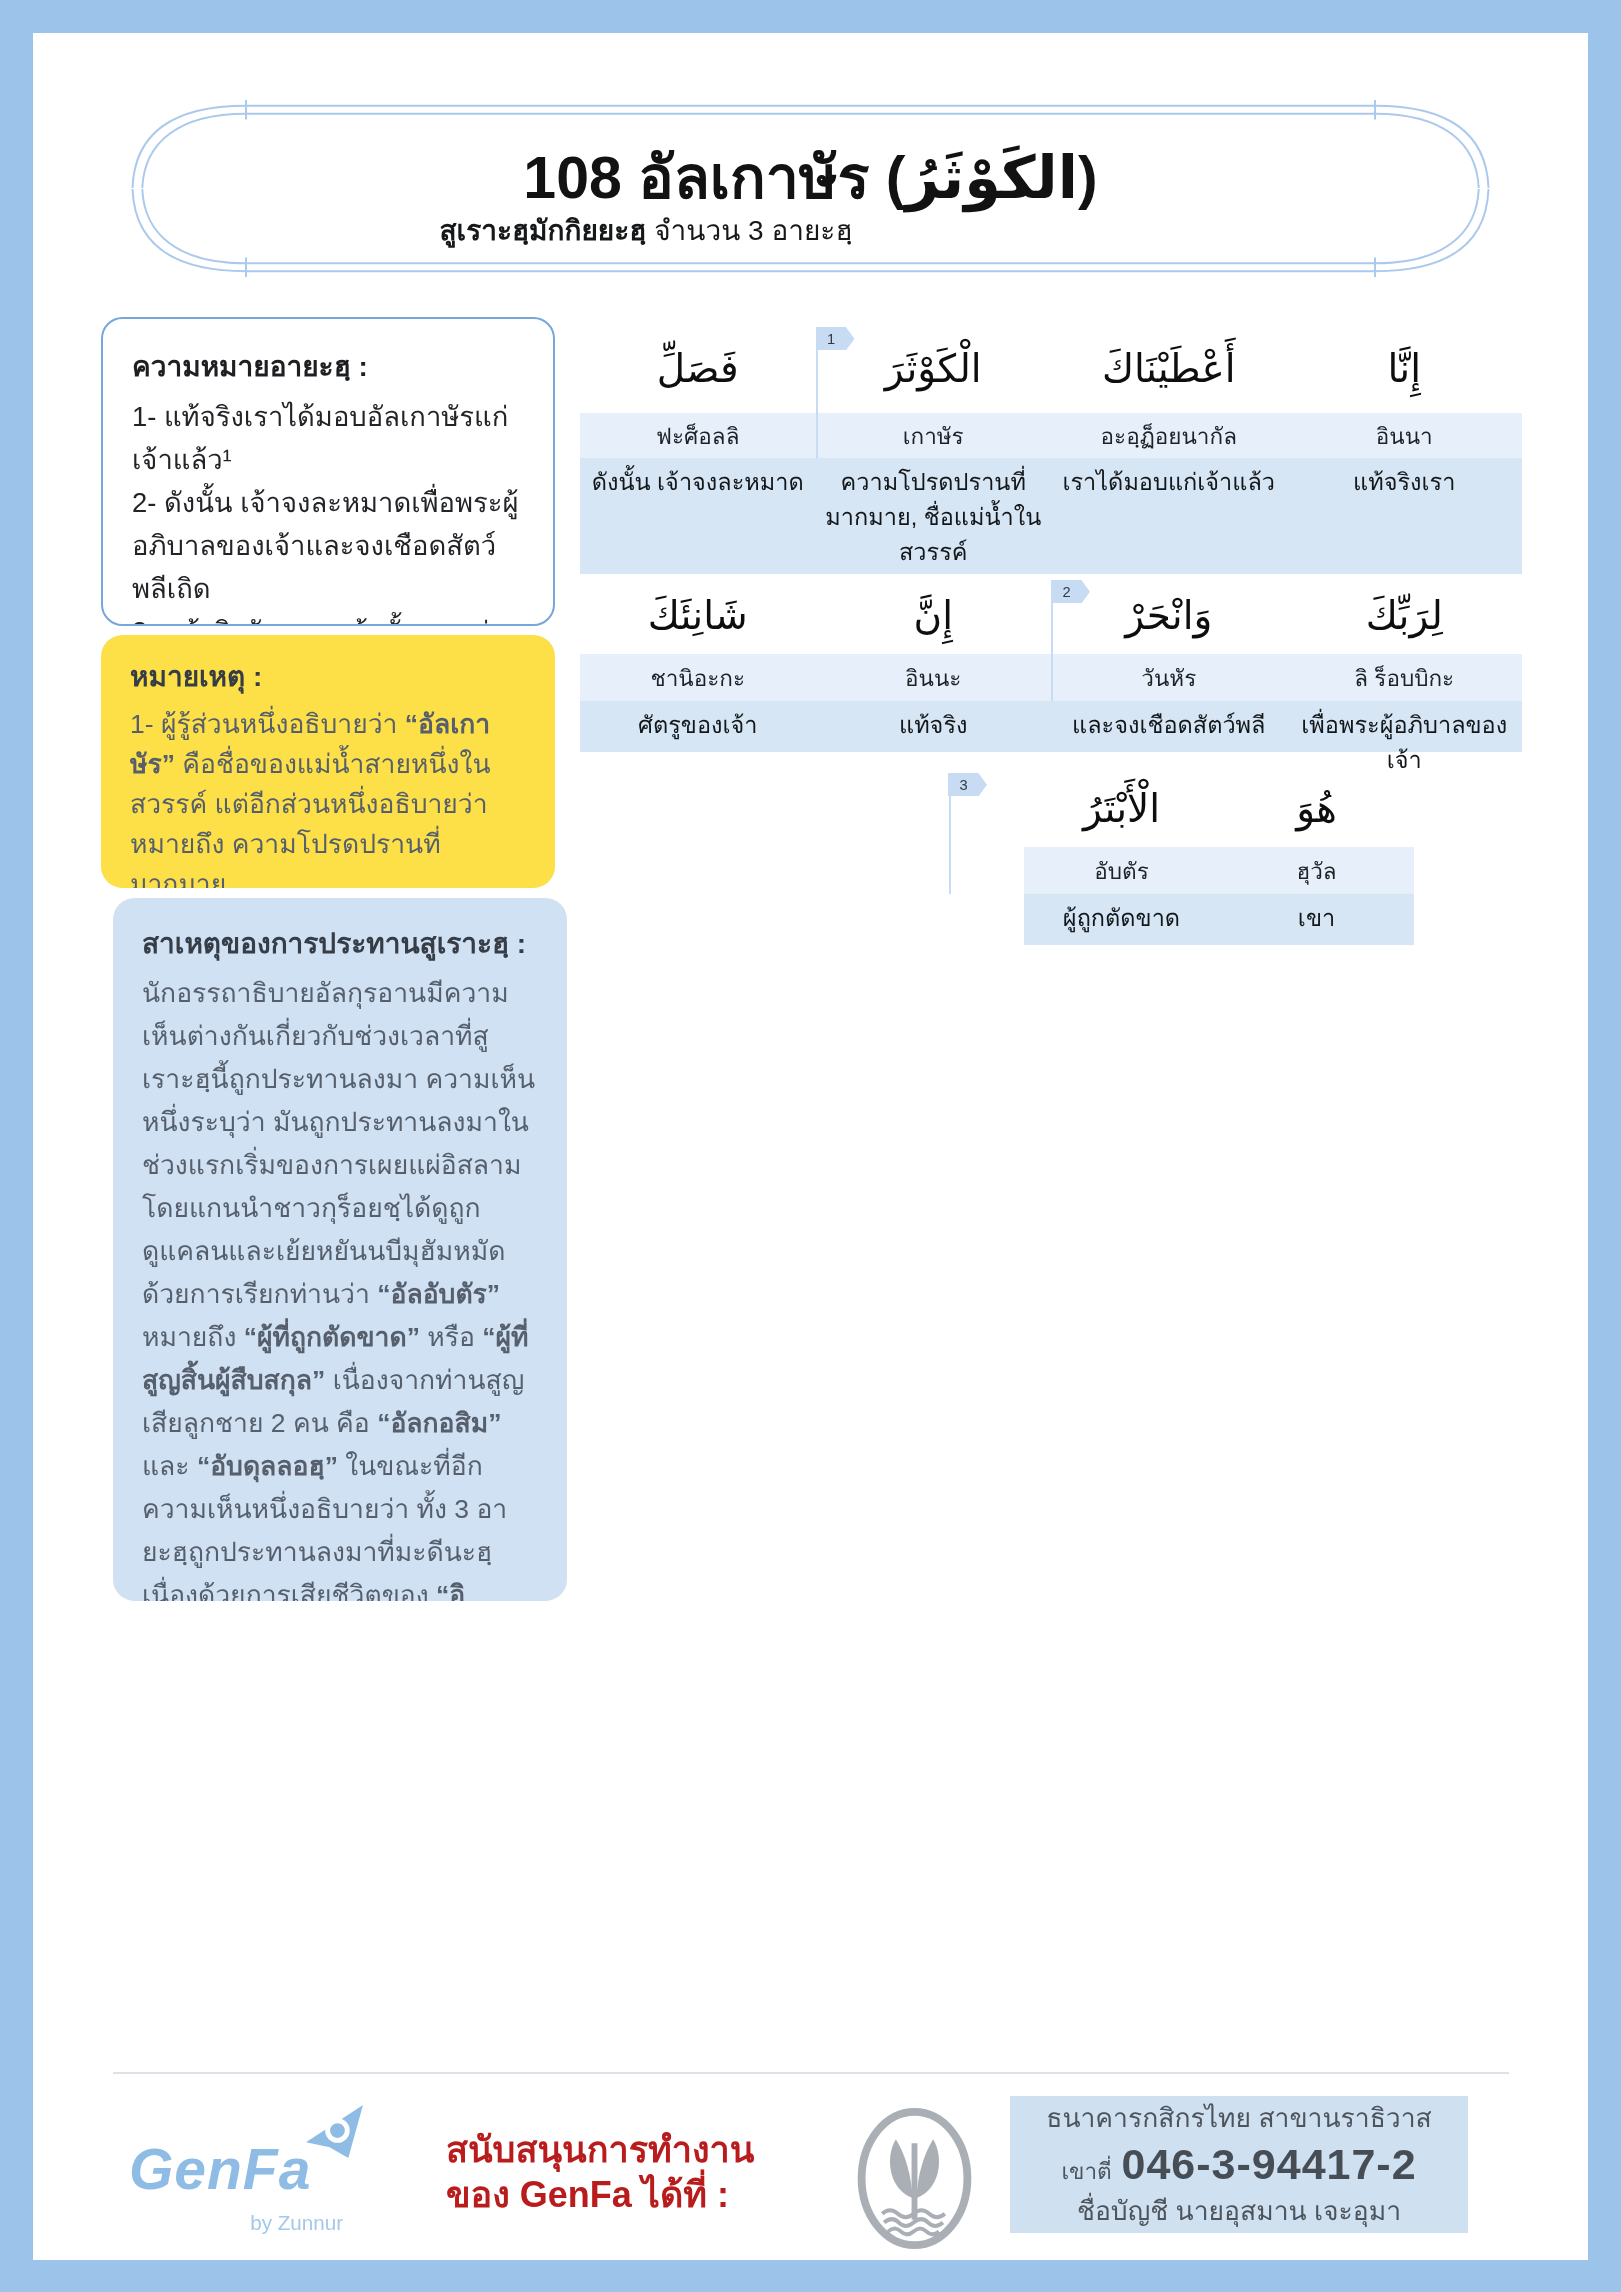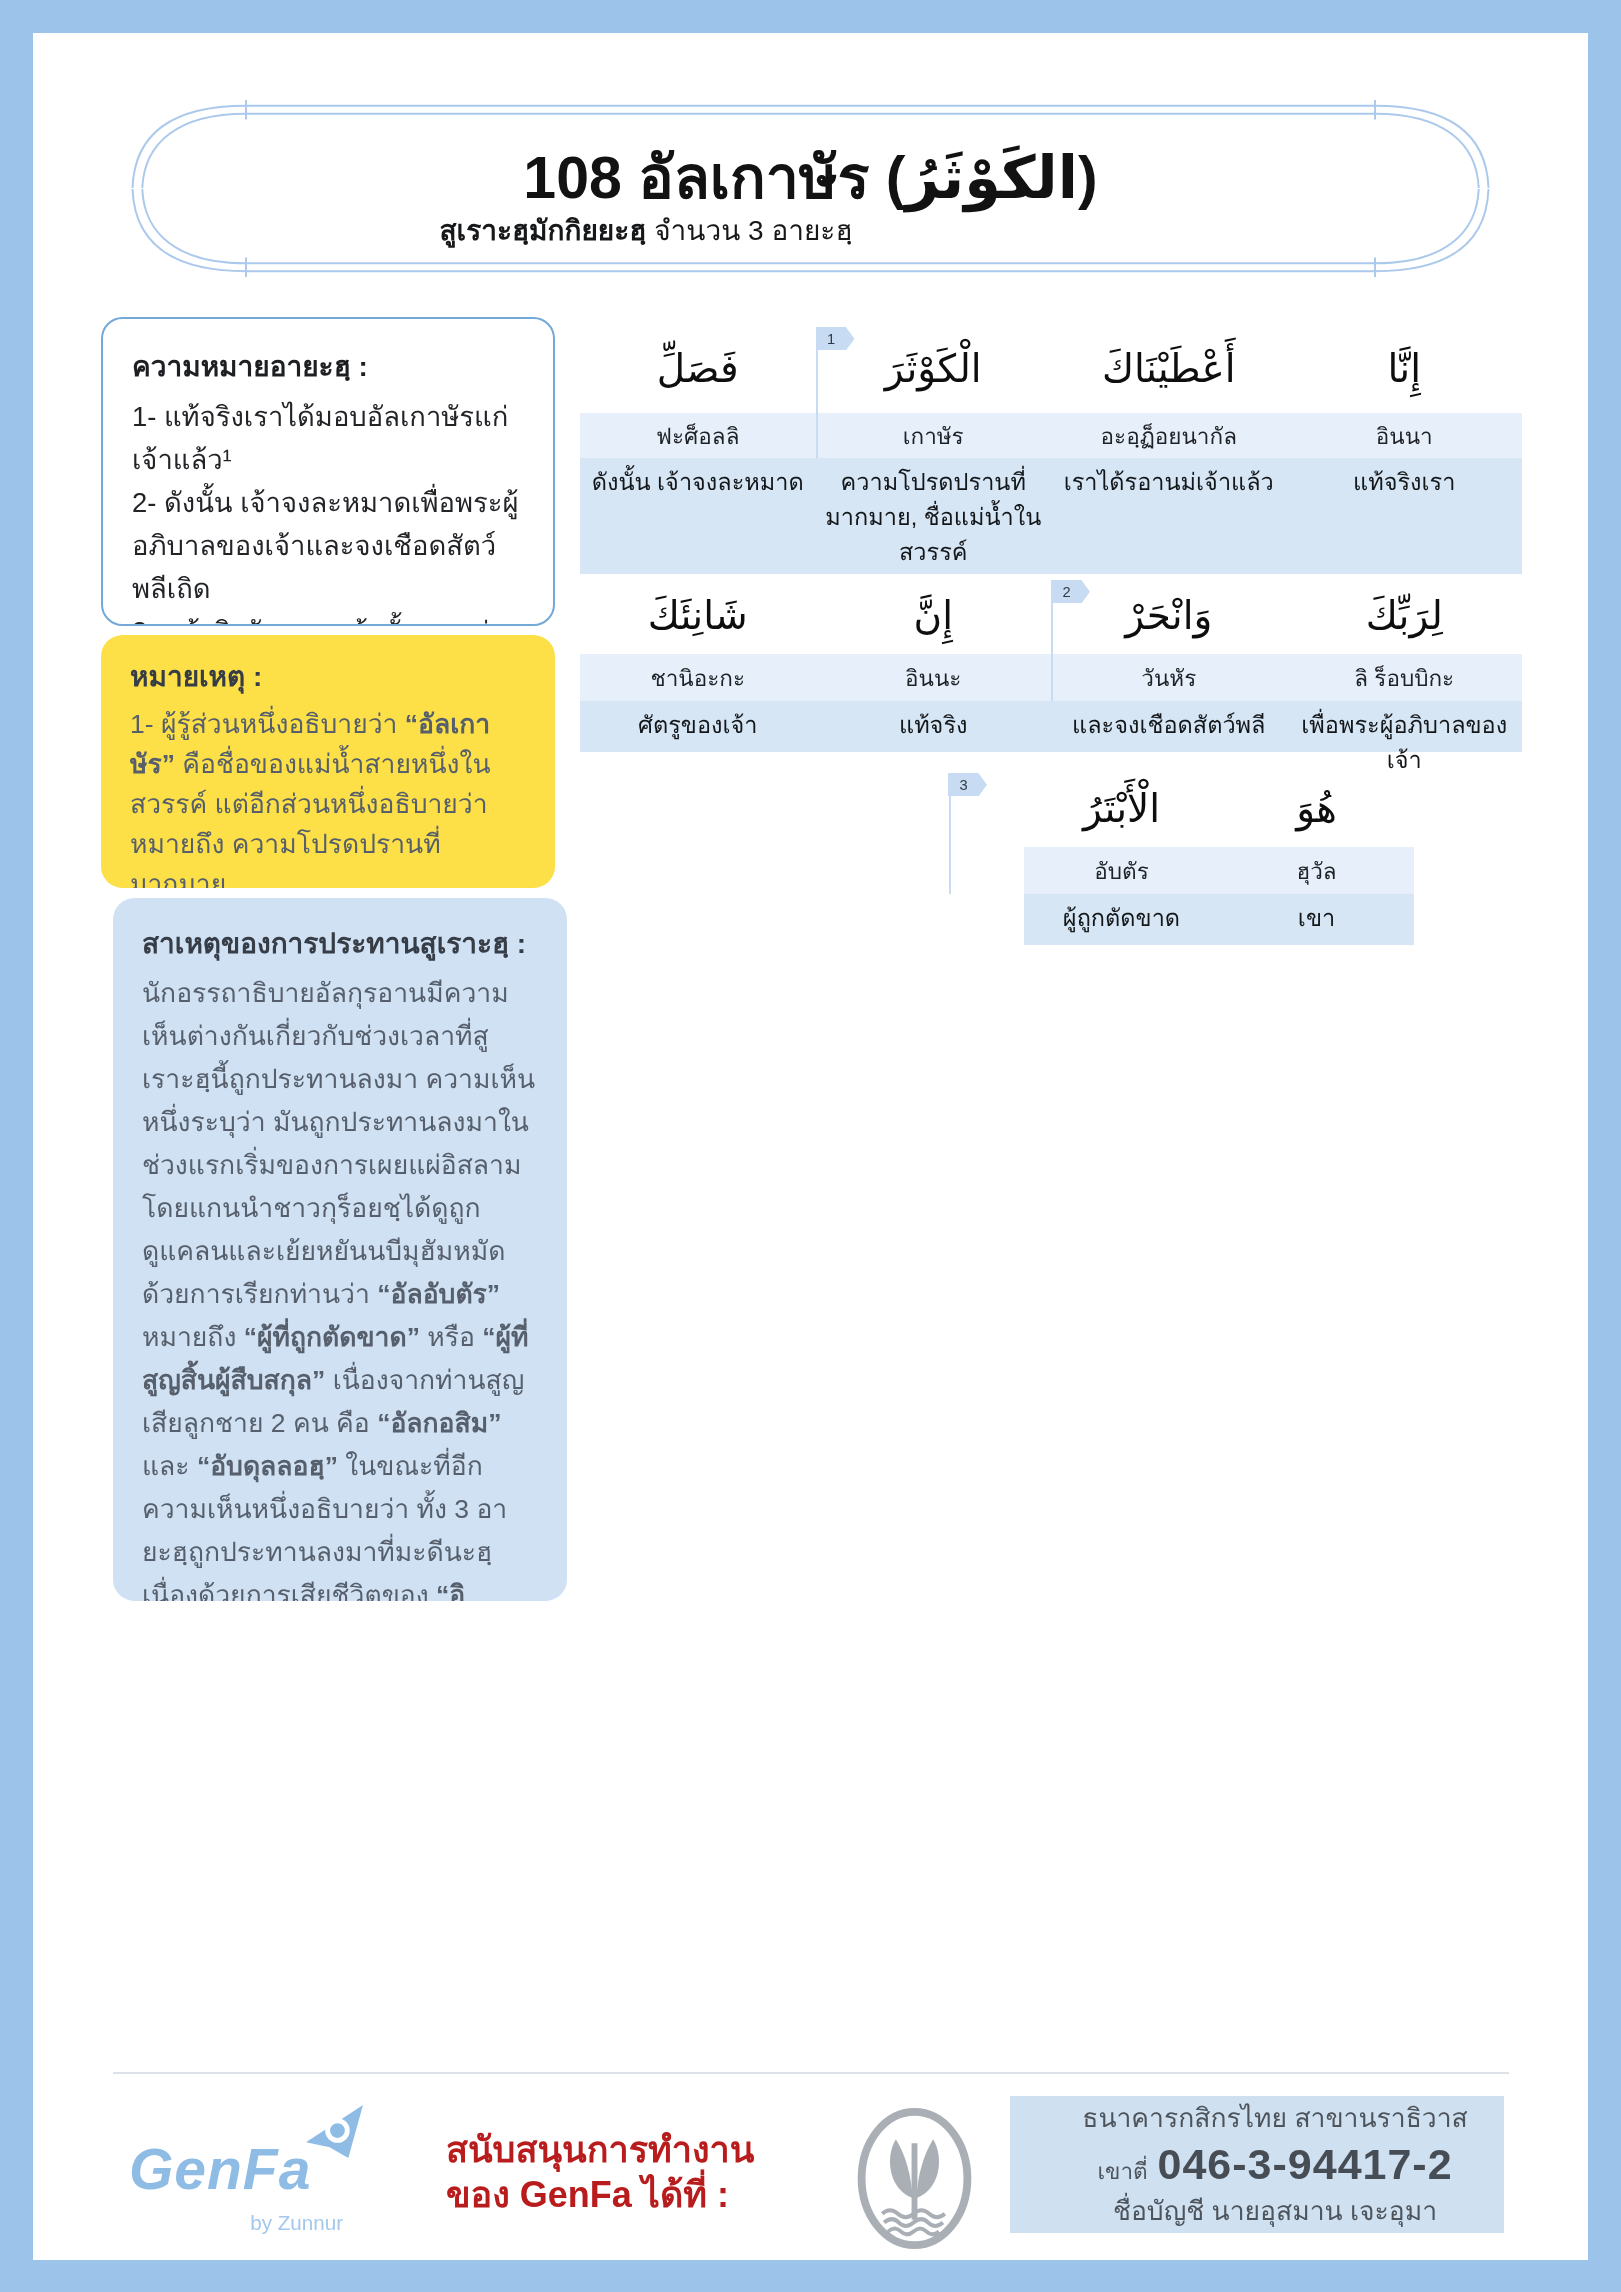--- a/index.html
+++ b/index.html
@@ -88,21 +88,20 @@
     font-size:20.6px;color:#a3c8ec;}
   #support-text{
     position:absolute;left:446px;top:2127px;font-size:36px;font-weight:bold;
     color:#b91c1c;line-height:45px;
   }
   #bank-logo{position:absolute;left:843px;top:2104px;}
   #bank-box{
     position:absolute;left:1010px;top:2096px;width:458px;height:137px;background:#cfe0f0;
     display:flex;flex-direction:column;align-items:center;justify-content:center;
     color:#4d545c;
-    padding-left:36px;
   }
   #bank-line1{font-size:26.5px;}
   #bank-line2{display:flex;align-items:baseline;gap:9.8px;margin:1px 0;}
   #bank-line2 .small{font-size:22.5px;}
   #bank-line2 .big{font-size:43px;font-weight:bold;color:#464d55;letter-spacing:1px;}
   #bank-line3{font-size:26.5px;}
 </style>
 </head>
 <body>
 
@@ -180,21 +179,21 @@
           <div class="cell">
             <span>อะอฺฏ็อยนากัล</span>
           </div>
           <div class="cell">
             <span>อินนา</span>
           </div>
         </div>
         <div class="line meaning">
           <div class="cell"><span>ดังนั้น เจ้าจงละหมาด</span></div>
           <div class="cell"><span>ความโปรดปรานที่มากมาย, ชื่อแม่น้ำในสวรรค์</span></div>
-          <div class="cell"><span>เราได้รอานม่เจ้าแล้ว</span></div>
+          <div class="cell"><span>เราได้มอบแก่เจ้าแล้ว</span></div>
           <div class="cell"><span>แท้จริงเรา</span></div>
         </div>
       </div>
       <div class="wrow r2">
         <div class="line arabic">
           <div class="cell">
             <span>شَانِئَكَ</span>
           </div>
           <div class="cell">
             <span>إِنَّ</span>

